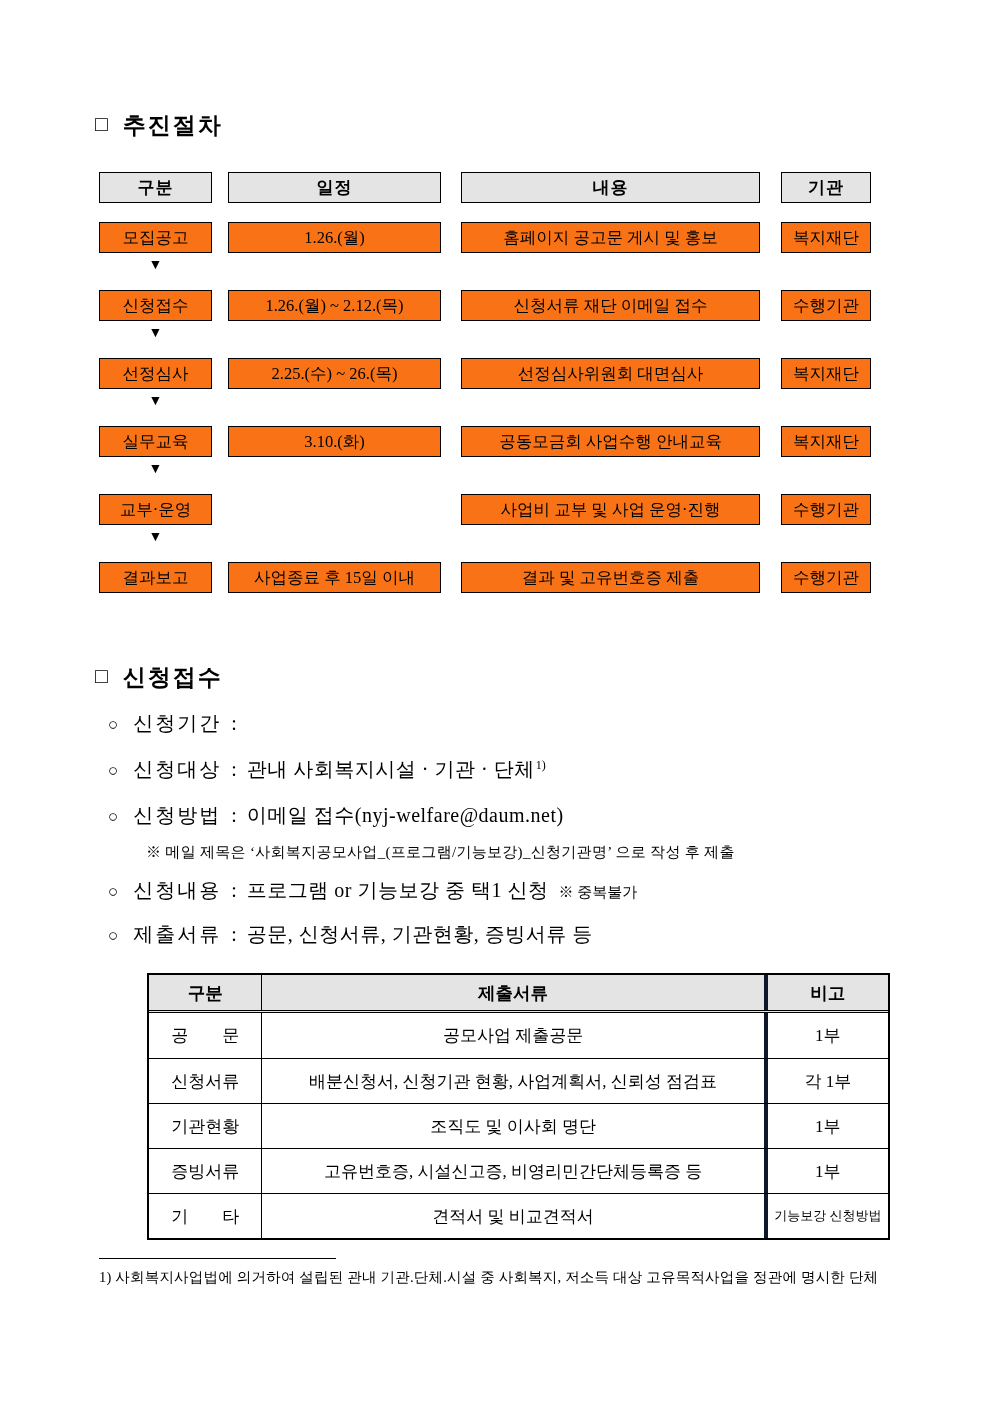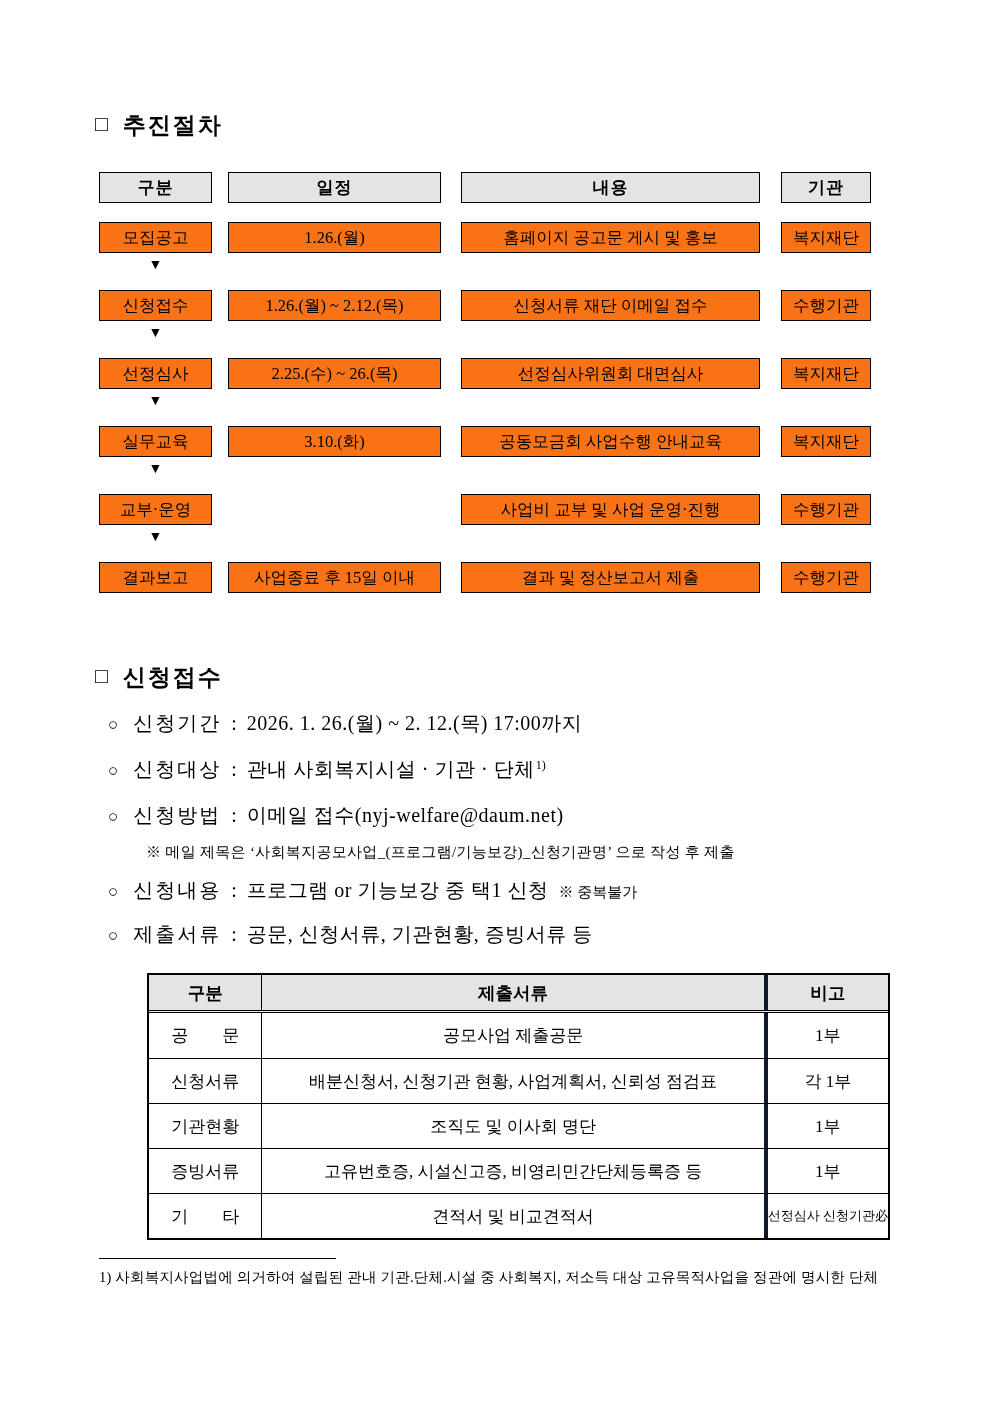--- a/index.html
+++ b/index.html
@@ -123,35 +123,34 @@
     <div class="frow" style="top:322px;">
       <div class="fbox c1">교부·운영</div>
       <div class="fbox c3">사업비 교부 및 사업 운영·진행</div>
       <div class="fbox c4">수행기관</div>
     </div>
     <div class="arrow" style="top:358px;">▼</div>
 
     <div class="frow" style="top:390px;border-radius:8px;">
       <div class="fbox c1">결과보고</div>
       <div class="fbox c2">사업종료 후 15일 이내</div>
-      <div class="fbox c3">결과 및 정산보고서 제출</div>
+      <div class="fbox c3">결과 및 고유번호증 제출</div>
       <div class="fbox c4">수행기관</div>
     </div>
   </div>
 
   <div class="sec-title" style="top:662px;">
     <span class="box-marker">□</span>
     <span>신청접수</span>
   </div>
 
   <div class="bullet" style="top:710px;">
     <span class="circ">○</span>
     <span class="blabel">신청기간</span>
     <span class="bcolon">:</span>
-    <span class="bvalue">2026. 1. 26.(월) ~ 2. 12.(목) 17:00까지</span>
   </div>
 
   <div class="bullet" style="top:756px;">
     <span class="circ">○</span>
     <span class="blabel">신청대상</span>
     <span class="bcolon">:</span>
     <span class="bvalue">관내 사회복지시설 · 기관 · 단체</span>
     <sup class="fn">1)</sup>
   </div>
 
@@ -201,20 +200,20 @@
       <div class="tc3">1부</div>
     </div>
     <div class="trow tbrow">
       <div class="tc1">증빙서류</div>
       <div class="tc2">고유번호증, 시설신고증, 비영리민간단체등록증 등</div>
       <div class="tc3">1부</div>
     </div>
     <div class="trow tbrow">
       <div class="tc1">기        타</div>
       <div class="tc2">견적서 및 비교견적서</div>
-      <div class="tc3 small-note">선정심사 신청기관必</div>
+      <div class="tc3 small-note">기능보강 신청방법</div>
     </div>
   </div>
 
   <div class="fnline"></div>
   <div class="footnote">1) 사회복지사업법에 의거하여 설립된 관내 기관.단체.시설 중 사회복지, 저소득 대상 고유목적사업을 정관에 명시한 단체</div>
 
 </div>
 
 </body></html>

